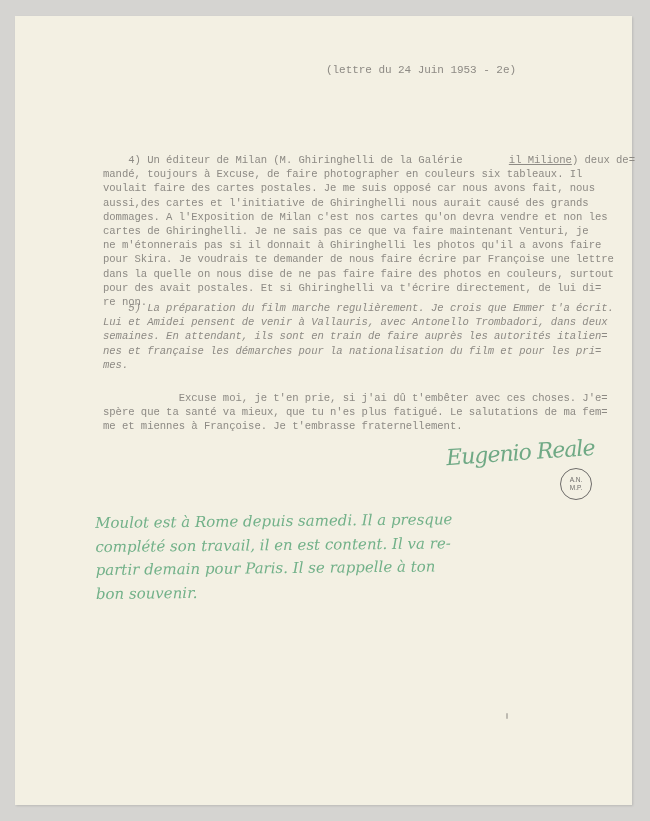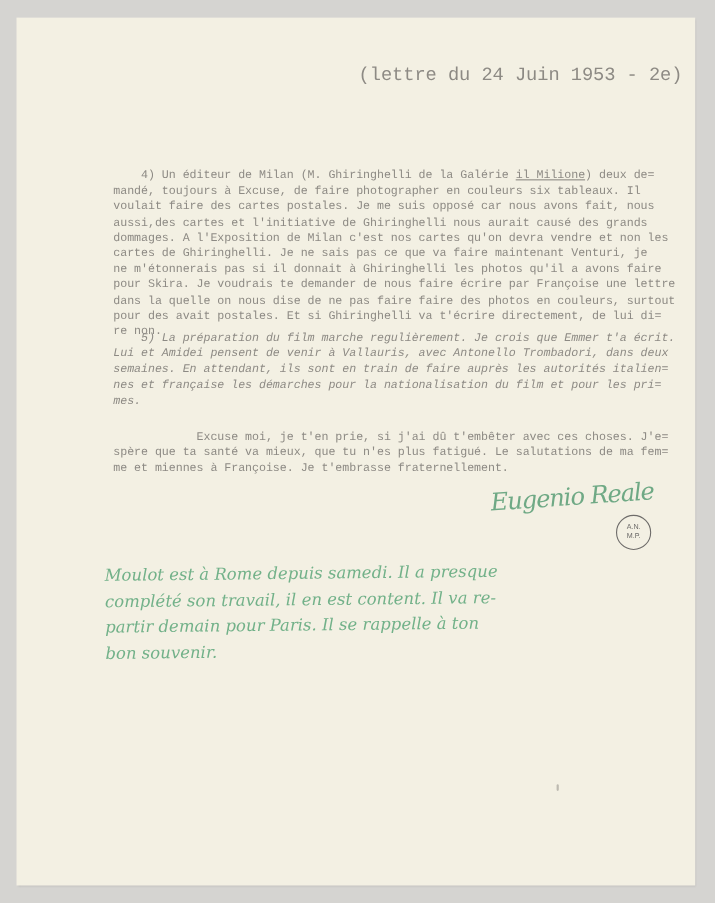--- a/index.html
+++ b/index.html
@@ -19,26 +19,26 @@
   }
   .typed {
     position: absolute;
     color: #8d8a84;
     font-family: "Liberation Mono", "DejaVu Sans Mono", monospace;
     font-size: 10.6px;
     line-height: 14.2px;
     white-space: pre;
     letter-spacing: -0.05px;
   }
-  .header-ref { left: 326px; top: 63px; font-size: 17px; }
+  .header-ref { left: 326px; top: 63px; font-size: 11px; }
   .para { left: 103px; }
   .p4 { top: 153px; }
   .p5 { top: 301px; font-style: italic; }
   .p6 { top: 391px; }
-  .underline { text-decoration: underline; }
+  .underline { text-decoration: underline; margin-left: 40px; }
   .signature {
     position: absolute;
     left: 446px; top: 440px;
     color: #6fa985;
     font-family: "DejaVu Serif", serif;
     font-style: italic;
     font-size: 22px;
     transform: rotate(-4deg);
     letter-spacing: -1px;
   }

